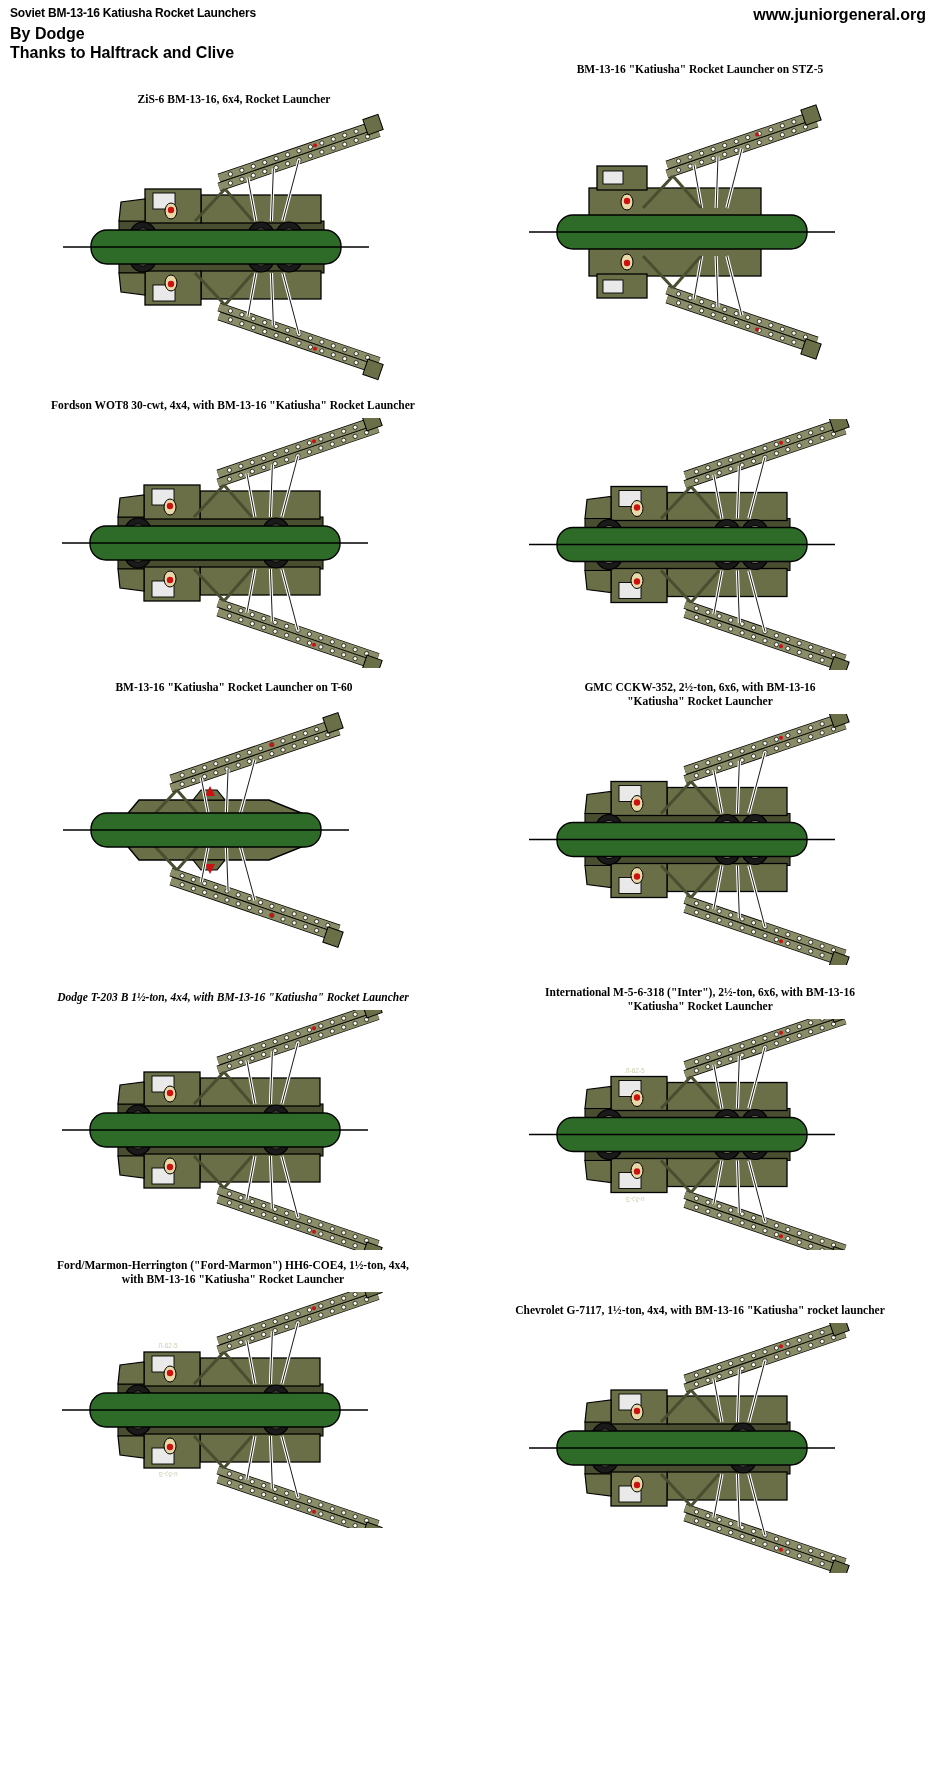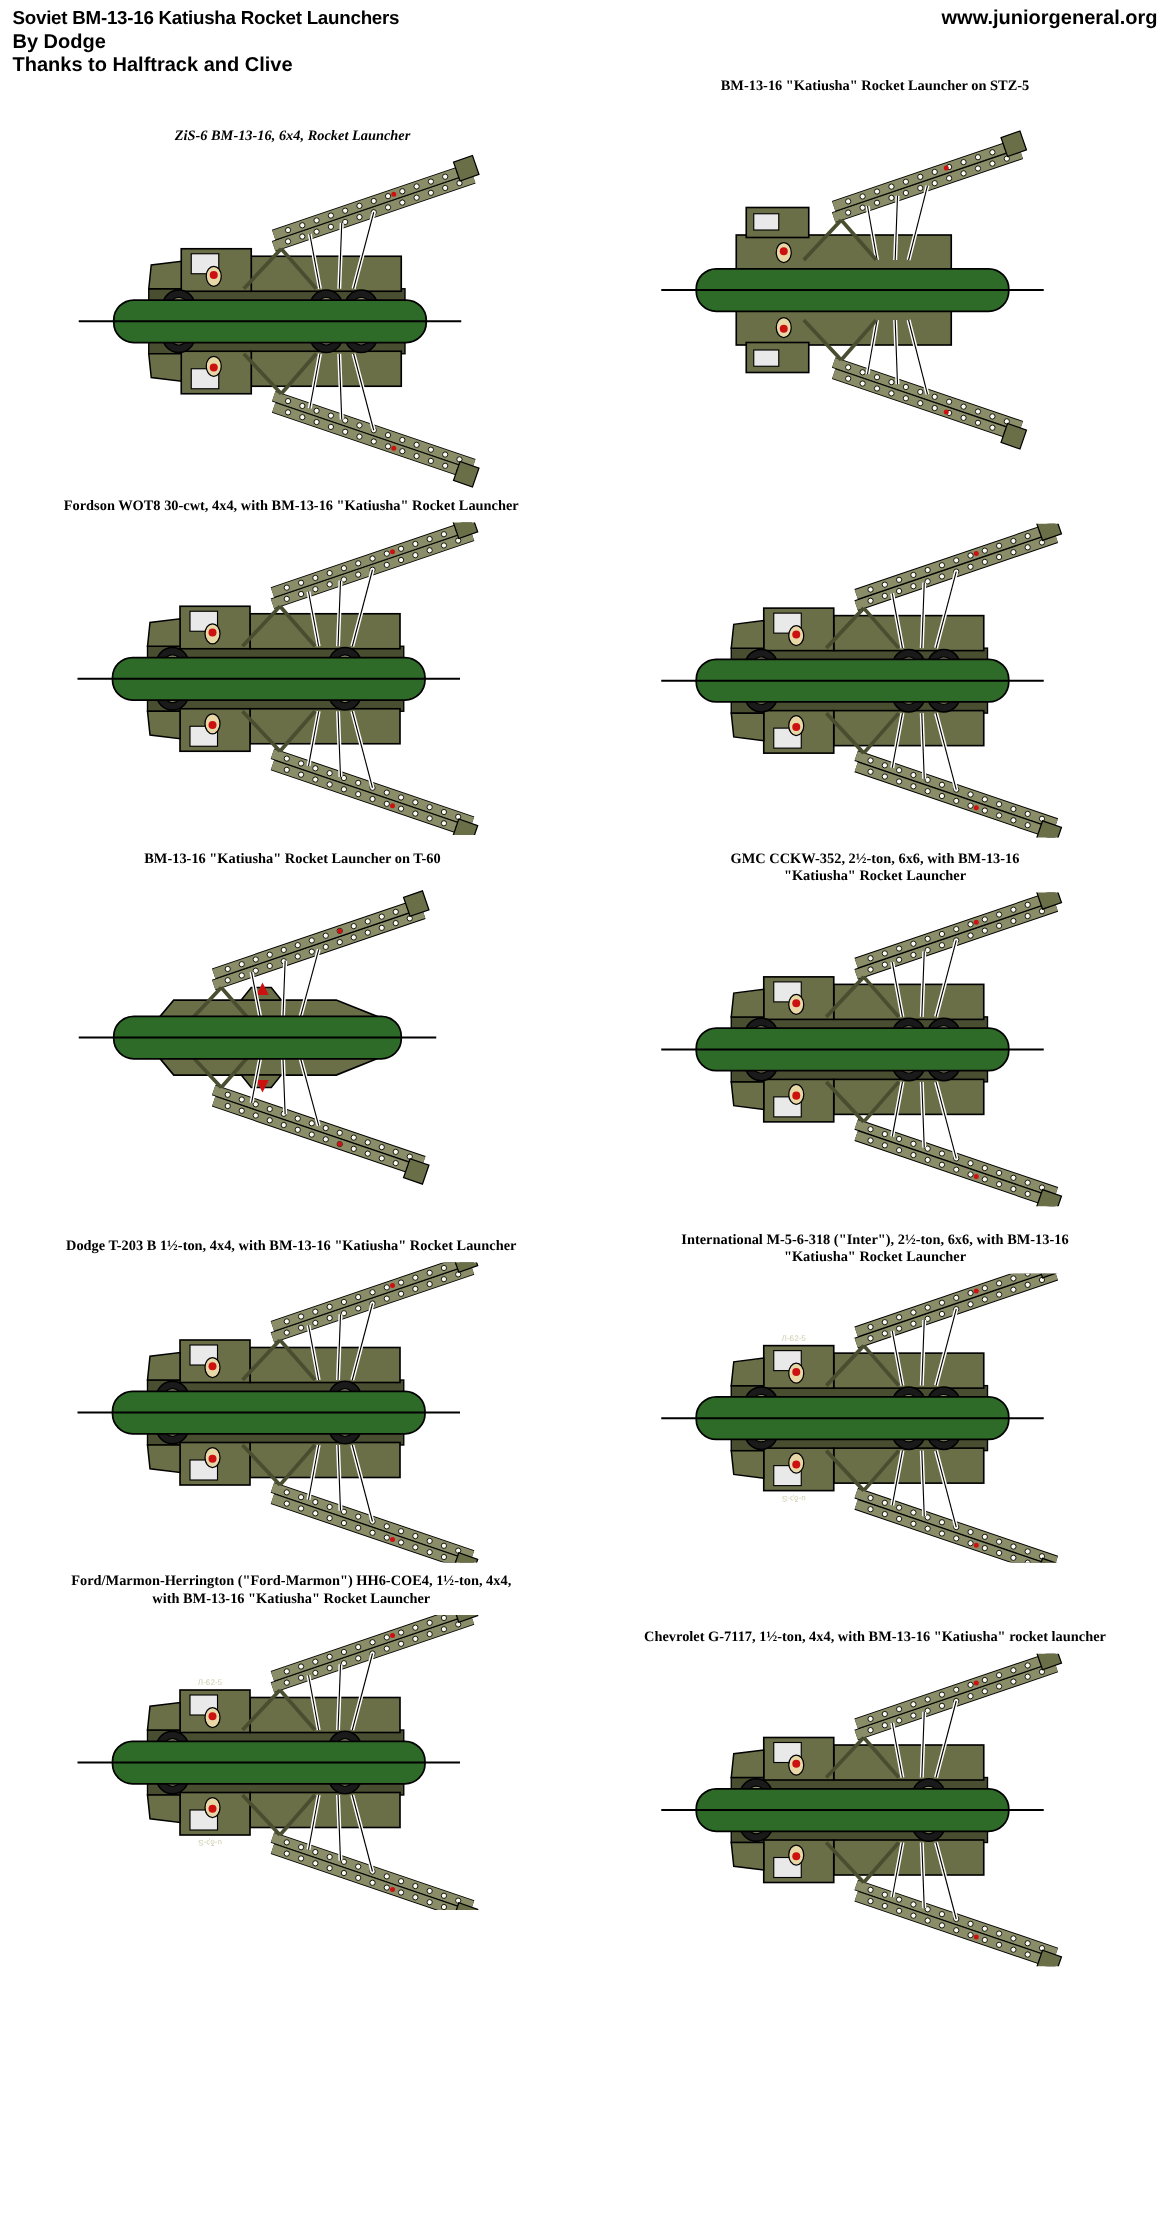--- a/index.html
+++ b/index.html
@@ -1,40 +1,40 @@
 <!DOCTYPE html>
 <html><head>
 <meta charset="utf-8">
 <style>
   html,body{margin:0;padding:0;background:#ffffff;}
   body{width:938px;height:1779px;position:relative;font-family:"Liberation Sans",sans-serif;overflow:hidden;}
 
   
   #header{position:absolute;left:0;top:0;width:938px;height:66px;}
-  .hdr-title{position:absolute;left:10px;top:6px;font-size:15px;font-weight:bold;color:#000;letter-spacing:-.2px;white-space:nowrap;}
+  .hdr-title{position:absolute;left:10px;top:6px;font-size:12px;font-weight:bold;color:#000;letter-spacing:-.2px;white-space:nowrap;}
   .hdr-by{position:absolute;left:10px;top:25px;font-size:16px;font-weight:bold;color:#000;white-space:nowrap;}
   .hdr-thanks{position:absolute;left:10px;top:44px;font-size:16px;font-weight:bold;color:#000;white-space:nowrap;}
   .hdr-site{position:absolute;right:12px;top:6px;font-size:16px;font-weight:bold;color:#000;white-space:nowrap;}
 
   
   .cell{position:absolute;}
   .caption{position:absolute;left:0;width:100%;text-align:center;font-size:11.5px;font-weight:bold;color:#000;line-height:14px;font-family:"Liberation Serif",serif;}
 </style>
 </head>
 <body>
 
 <div id="header">
   <div class="hdr-title">Soviet BM-13-16 Katiusha Rocket Launchers</div>
   <div class="hdr-by">By Dodge</div>
   <div class="hdr-thanks">Thanks to Halftrack and Clive</div>
   <div class="hdr-site">www.juniorgeneral.org</div>
 </div>
 
 <div id="figure-sheet">
-    <div class="cell" style="left: 14px; top: 102px; width: 440px; height: 290px; font-style: italic;">
+    <div class="cell" style="left: 14px; top: 92px; width: 440px; height: 290px;">
       <div class="caption" style="top: 0px;">
         <div>ZiS-6 BM-13-16, 6x4, Rocket Launcher</div>
       </div>
       <svg width="440" height="270" viewBox="0 0 440 270" style="position: absolute; left: 0px; top: 20px;">
         <g>
           <g>
             <rect x="105" y="109" width="205" height="12" fill="#4a4e30" stroke="#000000" stroke-width="1.1"></rect>
             <rect x="187" y="83" width="120" height="28" fill="#6b6f47" stroke="#000000" stroke-width="1.3"></rect>
             <rect x="131" y="77" width="56" height="34" fill="#6b6f47" stroke="#000000" stroke-width="1.3"></rect>
             <rect x="139" y="81" width="22" height="16" fill="#e9e9e9" stroke="#000000" stroke-width="0.9"></rect>
@@ -870,21 +870,21 @@
             <line x1="221" y1="67.5" x2="249" y2="99.5" stroke="#4a4e30" stroke-width="3"></line>
             <circle cx="311" cy="23.86" r="2" fill="#cc1111"></circle>
           </g>
         </g>
         <g>
           <rect x="87" y="108.5" width="250" height="34" rx="16" fill="#2f6b28" stroke="#000000" stroke-width="1.4"></rect>
           <line x1="59" y1="125.5" x2="365" y2="125.5" stroke="#000000" stroke-width="1.6"></line>
         </g>
       </svg>
     </div>
-    <div class="cell" style="left: 8px; top: 990px; width: 450px; height: 260px;">
+    <div class="cell" style="left: 8px; top: 990px; width: 450px; height: 260px; font-style: italic;">
       <div class="caption" style="top: 0px;">
         <div>Dodge T-203 B 1½-ton, 4x4, with BM-13-16 "Katiusha" Rocket Launcher</div>
       </div>
       <svg width="450" height="240" viewBox="0 0 450 240" style="position: absolute; left: 0px; top: 20px;">
         <g>
           <g>
             <rect x="110" y="94" width="205" height="12" fill="#4a4e30" stroke="#000000" stroke-width="1.1"></rect>
             <rect x="192" y="68" width="120" height="28" fill="#6b6f47" stroke="#000000" stroke-width="1.3"></rect>
             <rect x="136" y="62" width="56" height="34" fill="#6b6f47" stroke="#000000" stroke-width="1.3"></rect>
             <rect x="144" y="66" width="22" height="16" fill="#e9e9e9" stroke="#000000" stroke-width="0.9"></rect>

